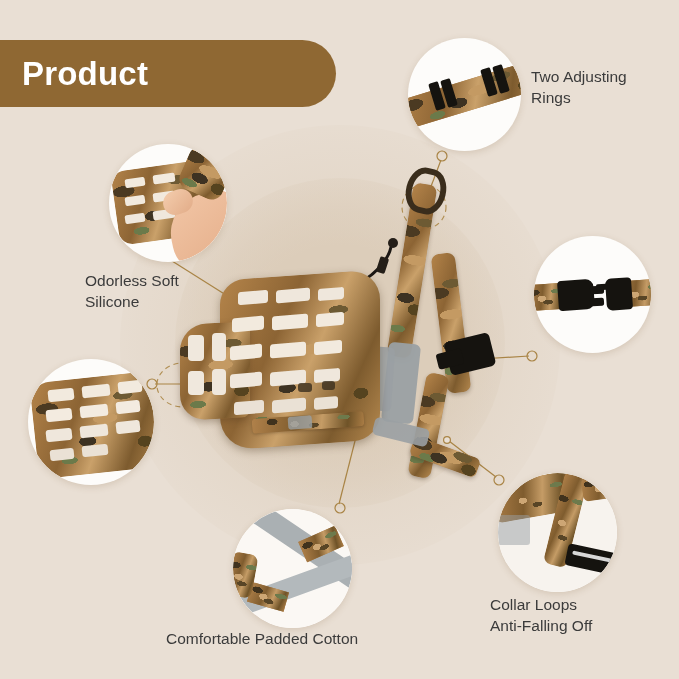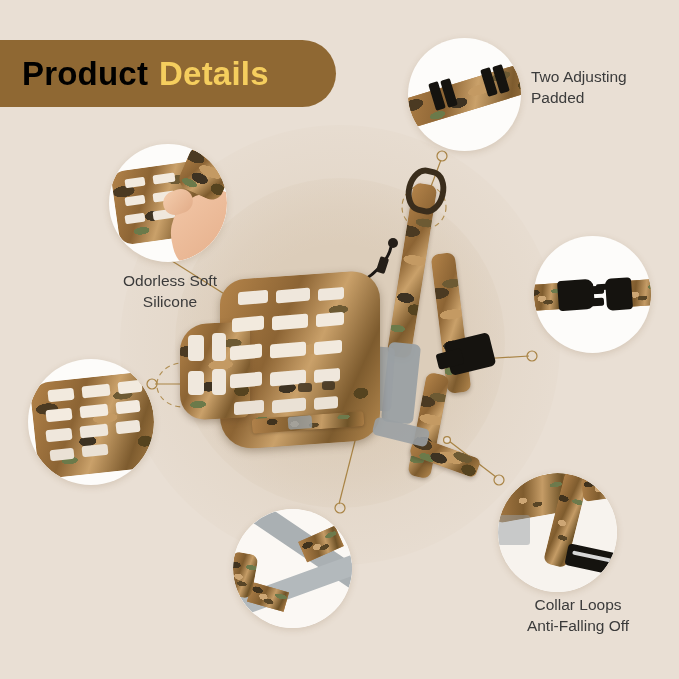--- a/index.html
+++ b/index.html
@@ -19,21 +19,21 @@
   }
 
   
   .banner{
     position:absolute;left:-20px;top:40px;width:356px;height:67px;
     background:#8f6833;
     border-radius:0 40px 40px 0;
     display:flex;align-items:center;
     padding-left:42px;box-sizing:border-box;
   }
-  .banner-t1{font-size:33px;font-weight:bold;color:#000000;letter-spacing:.2px;}
+  .banner-t1{font-size:33px;font-weight:bold;color:#ffffff;letter-spacing:.2px;}
   .banner-t2{font-size:33px;font-weight:bold;color:#f5ce5e;letter-spacing:.2px;margin-left:11px;}
 
   
   .callout{
     position:absolute;border-radius:50%;
     border:2.5px solid #bb9killer;
     overflow:hidden;
     background:#fdfcfa;
     box-shadow:0 2px 7px rgba(120,90,50,.18);
   }
@@ -41,21 +41,21 @@
   .cimg{position:absolute;inset:0;overflow:hidden;border-radius:50%;}
 
   
   .lbl{
     position:absolute;
     color:#3b3b3b;
     font-size:15.5px;
     line-height:21px;
     white-space:pre-line;
   }
-  .lbl.c{text-align:center;}
+  .lbl.c{text-align:left;}
   .lbl.l{text-align:left;}
 
   
   #links{position:absolute;left:0;top:0;width:679px;height:679px;pointer-events:none;}
 
   
   .camo{
     background-color:#a9773f;
     background-image:
       radial-gradient(ellipse 18px 9px at 12% 28%, #4b3a22 0 60%, transparent 62%),
@@ -197,21 +197,21 @@
   <div class="callout" style="left:408px;top:38px;width:113px;height:113px;">
     <div class="cimg">
       <div class="camo" style="position:absolute;left:-14px;top:42px;width:150px;height:30px;transform:rotate(-17deg);"></div>
       <div class="blk" style="left:24px;top:44px;width:10px;height:28px;transform:rotate(-17deg);border-radius:2px;"></div>
       <div class="blk" style="left:36px;top:41px;width:10px;height:28px;transform:rotate(-17deg);border-radius:2px;"></div>
       <div class="blk" style="left:76px;top:30px;width:10px;height:28px;transform:rotate(-17deg);border-radius:2px;"></div>
       <div class="blk" style="left:88px;top:27px;width:10px;height:28px;transform:rotate(-17deg);border-radius:2px;"></div>
     </div>
   </div>
   <div class="lbl l" style="left:531px;top:66px;width:148px;">Two Adjusting
-Padded</div>
+Rings</div>
 
   <div class="callout" style="left:109px;top:144px;width:118px;height:118px;">
     <div class="cimg">
       <div class="camo" style="position:absolute;left:6px;top:22px;width:88px;height:74px;border-radius:14px;transform:rotate(-8deg);"></div>
       <div class="w" style="left:16px;top:34px;width:20px;height:9px;border-radius:2px;background:#f2eade;transform:rotate(-8deg);"></div>
       <div class="w" style="left:44px;top:30px;width:22px;height:9px;border-radius:2px;background:#f2eade;transform:rotate(-8deg);"></div>
       <div class="w" style="left:16px;top:52px;width:20px;height:9px;border-radius:2px;background:#f2eade;transform:rotate(-8deg);"></div>
       <div class="w" style="left:44px;top:48px;width:22px;height:9px;border-radius:2px;background:#f2eade;transform:rotate(-8deg);"></div>
       <div class="w" style="left:16px;top:70px;width:20px;height:9px;border-radius:2px;background:#efe7dc;transform:rotate(-8deg);"></div>
       <div class="w" style="left:44px;top:66px;width:22px;height:9px;border-radius:2px;background:#efe7dc;transform:rotate(-8deg);"></div>
@@ -258,32 +258,32 @@
 
   <div class="callout" style="left:233px;top:509px;width:119px;height:119px;">
     <div class="cimg" style="background:#fbf8f4;">
       <div class="gry" style="left:-10px;top:20px;width:150px;height:22px;transform:rotate(34deg);background:#aab0b3;"></div>
       <div class="gry" style="left:-10px;top:66px;width:150px;height:20px;transform:rotate(-20deg);background:#b3b9bc;"></div>
       <div class="camo-sm" style="position:absolute;left:68px;top:24px;width:40px;height:22px;transform:rotate(-24deg);"></div>
       <div class="camo-sm" style="position:absolute;left:16px;top:78px;width:38px;height:20px;transform:rotate(16deg);"></div>
       <div class="camo-sm" style="position:absolute;left:-4px;top:44px;width:26px;height:44px;border-radius:8px;transform:rotate(10deg);"></div>
     </div>
   </div>
+  <div class="lbl c" style="left:166px;top:628px;width:253px;">Comfortable Padded Cotton</div>
 
   <div class="callout" style="left:498px;top:473px;width:119px;height:119px;">
     <div class="cimg" style="background:#f7f3ee;">
       <div class="camo-sm" style="position:absolute;left:-6px;top:4px;width:80px;height:40px;border-radius:8px;transform:rotate(-10deg);"></div>
       <div class="camo-sm" style="position:absolute;left:56px;top:-2px;width:24px;height:96px;border-radius:8px;transform:rotate(14deg);"></div>
       <div class="camo-sm" style="position:absolute;left:84px;top:2px;width:44px;height:24px;border-radius:6px;transform:rotate(-8deg);"></div>
       <div class="blk" style="left:68px;top:76px;width:58px;height:22px;border-radius:4px;transform:rotate(12deg);"></div>
       <div style="position:absolute;left:74px;top:82px;width:44px;height:4px;background:#d8d8d8;transform:rotate(12deg);border-radius:2px;"></div>
       <div class="gry" style="left:-8px;top:42px;width:40px;height:30px;opacity:.5;"></div>
     </div>
   </div>
   <div class="lbl c" style="left:490px;top:594px;width:176px;">Collar Loops
 Anti-Falling Off</div>
 
   <div class="banner">
     <span class="banner-t1">Product</span>
-    <span class="banner-t2">Details</span>
   </div>
 
 </div>
 
 </body></html>

